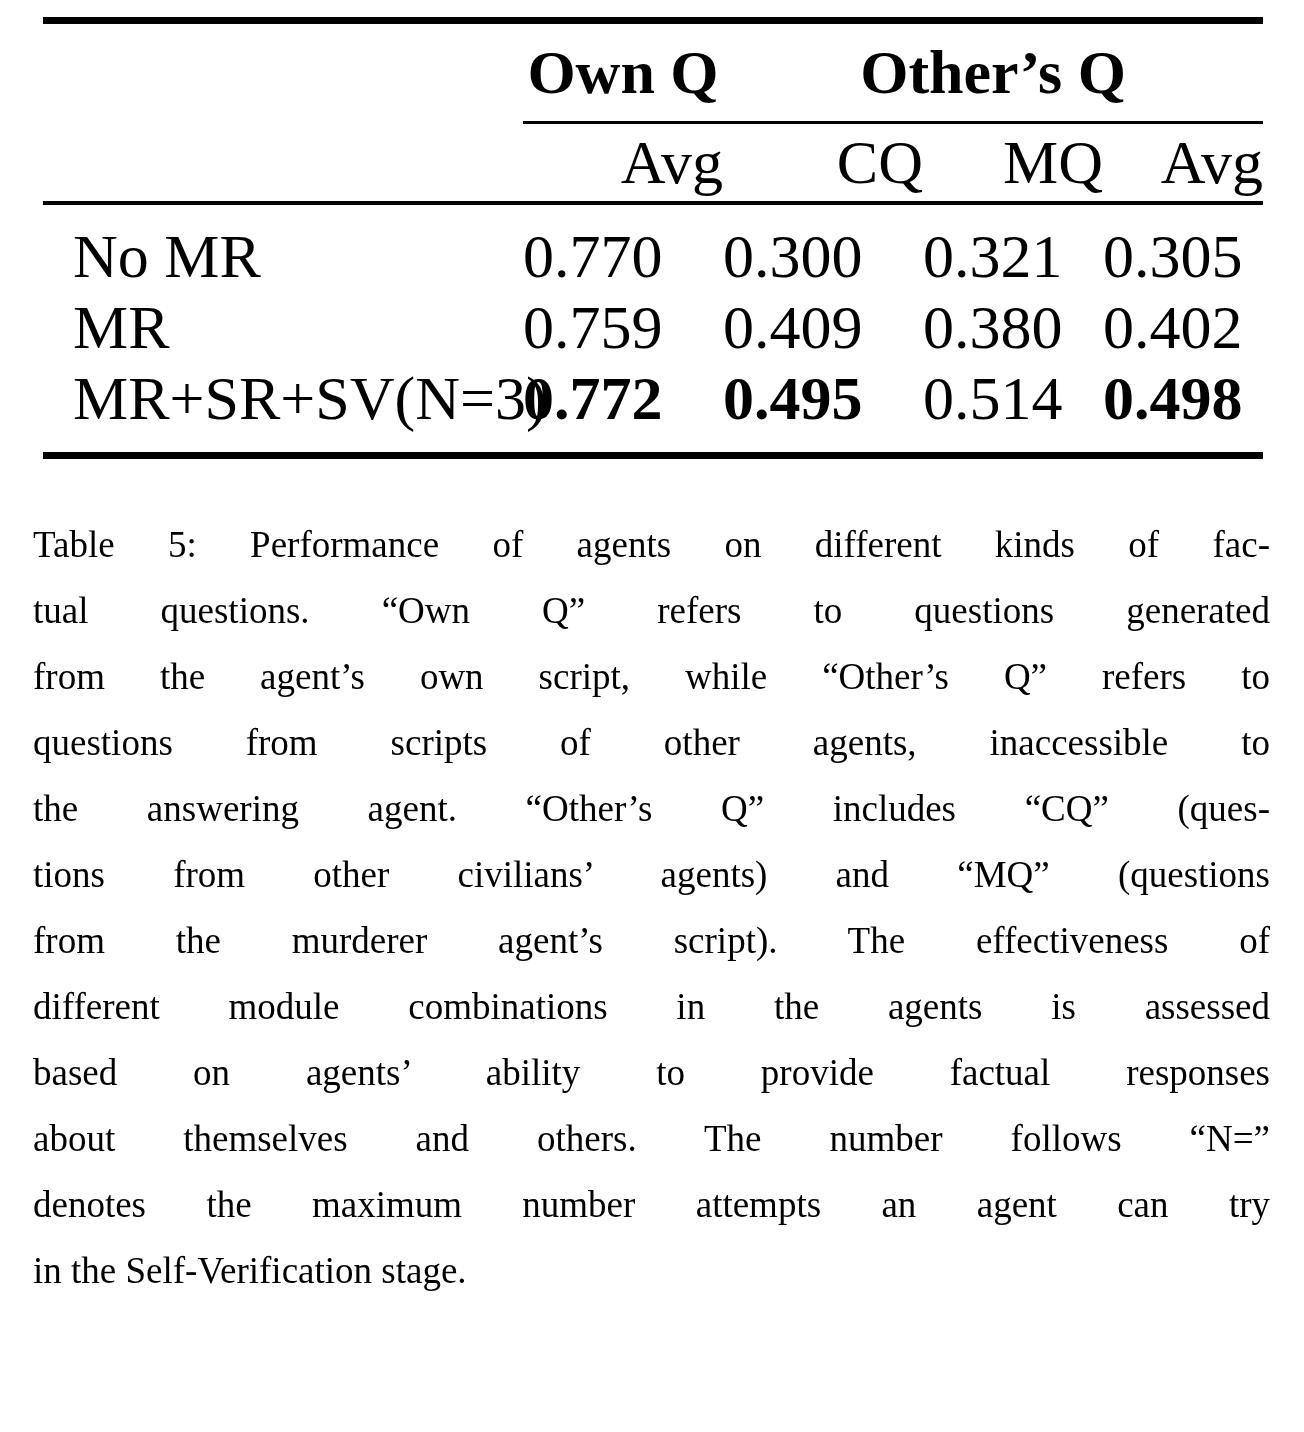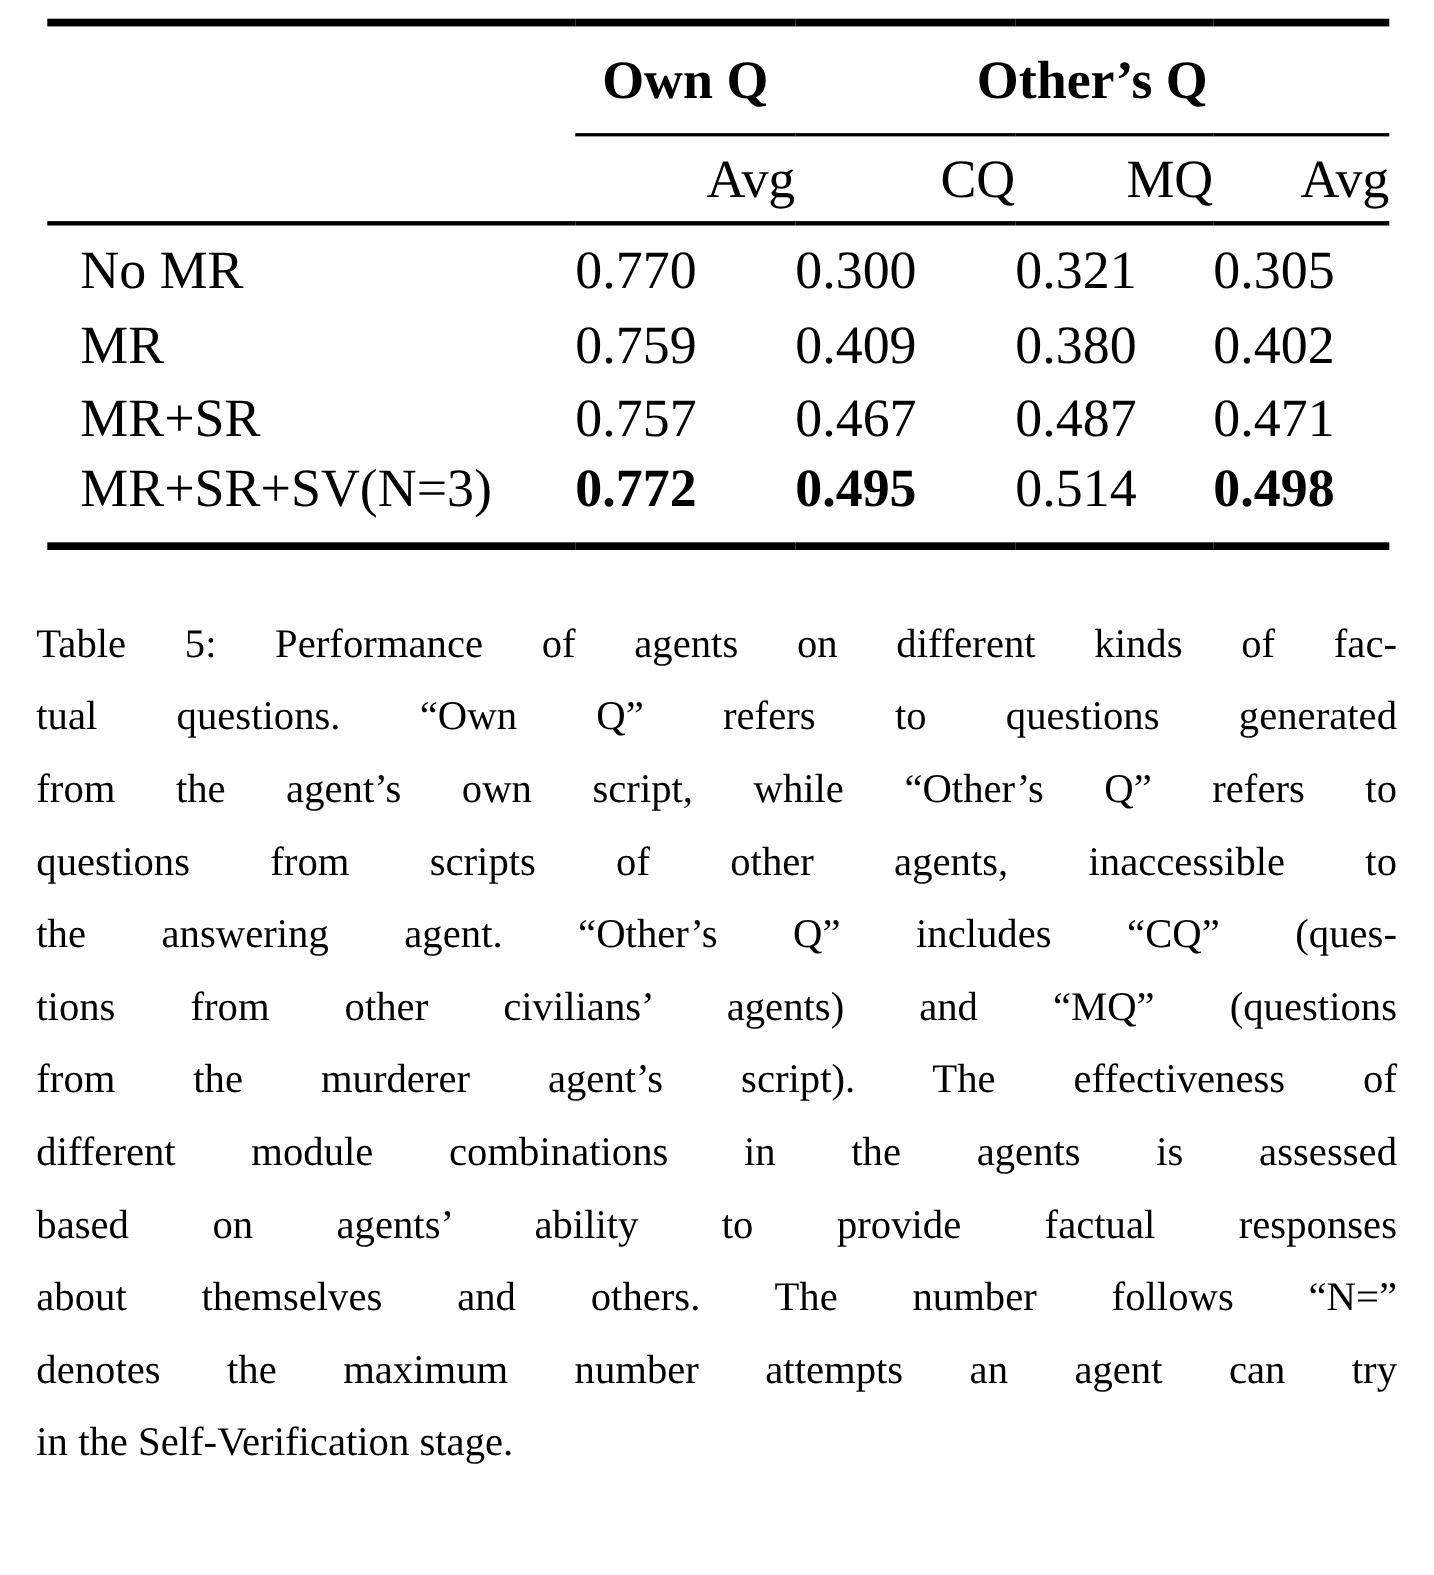--- a/index.html
+++ b/index.html
@@ -18,21 +18,21 @@
   }
   .page { width: 1304px; height: 1432px; }
 
   table.results {
     border-collapse: collapse;
     table-layout: fixed;
     margin: 17px 0 0 43px;
     width: 1220px;
     border-top: 7px solid var(--rule, #000);
     border-bottom: 7px solid var(--rule, #000);
-    font-size: 49px;
+    font-size: 62px;
   }
   col.c0 { width: 480px; }
   col.c1 { width: 200px; }
   col.c2 { width: 200px; }
   col.c3 { width: 180px; }
   col.c4 { width: 160px; }
 
   tr.group-row td { height: 102px; vertical-align: middle; padding: 0; }
   td.grp { font-weight: bold; text-align: center; }
   td.cmid { border-bottom: 3px solid var(--rule, #000); }
@@ -43,21 +43,21 @@
     border-bottom: 4px solid var(--rule, #000);
   }
 
   tbody th, tbody td {
     height: 66px; padding: 0;
     font-weight: normal;
     vertical-align: middle;
     text-align: left;
   }
   tbody th.rowlabel { text-align: left; padding-left: 30px; white-space: nowrap; }
-  tbody tr:first-child th, tbody tr:first-child td { padding-top: 5px; height: 78px; }
+  tbody tr:first-child th, tbody tr:first-child td { padding-top: 16px; height: 78px; }
   tbody tr:last-child th, tbody tr:last-child td { padding-bottom: 18px; height: 84px; }
   .bold { font-weight: bold; }
 
   .caption {
     margin: 53px 0 0 33px;
     width: 1237px;
     font-size: 37px;
     line-height: 66px;
   }
   .cap-line { text-align: justify; text-align-last: justify; }
@@ -99,27 +99,20 @@
         <td>0.305</td>
       </tr>
       <tr>
         <th class="rowlabel">MR</th>
         <td>0.759</td>
         <td>0.409</td>
         <td>0.380</td>
         <td>0.402</td>
       </tr>
       <tr>
-        <th class="rowlabel">MR+SR</th>
-        <td>0.757</td>
-        <td>0.467</td>
-        <td>0.487</td>
-        <td>0.471</td>
-      </tr>
-      <tr>
         <th class="rowlabel">MR+SR+SV(N=3)</th>
         <td class="bold">0.772</td>
         <td class="bold">0.495</td>
         <td>0.514</td>
         <td class="bold">0.498</td>
       </tr>
     </tbody>
   </table>
 
   <div class="caption">

